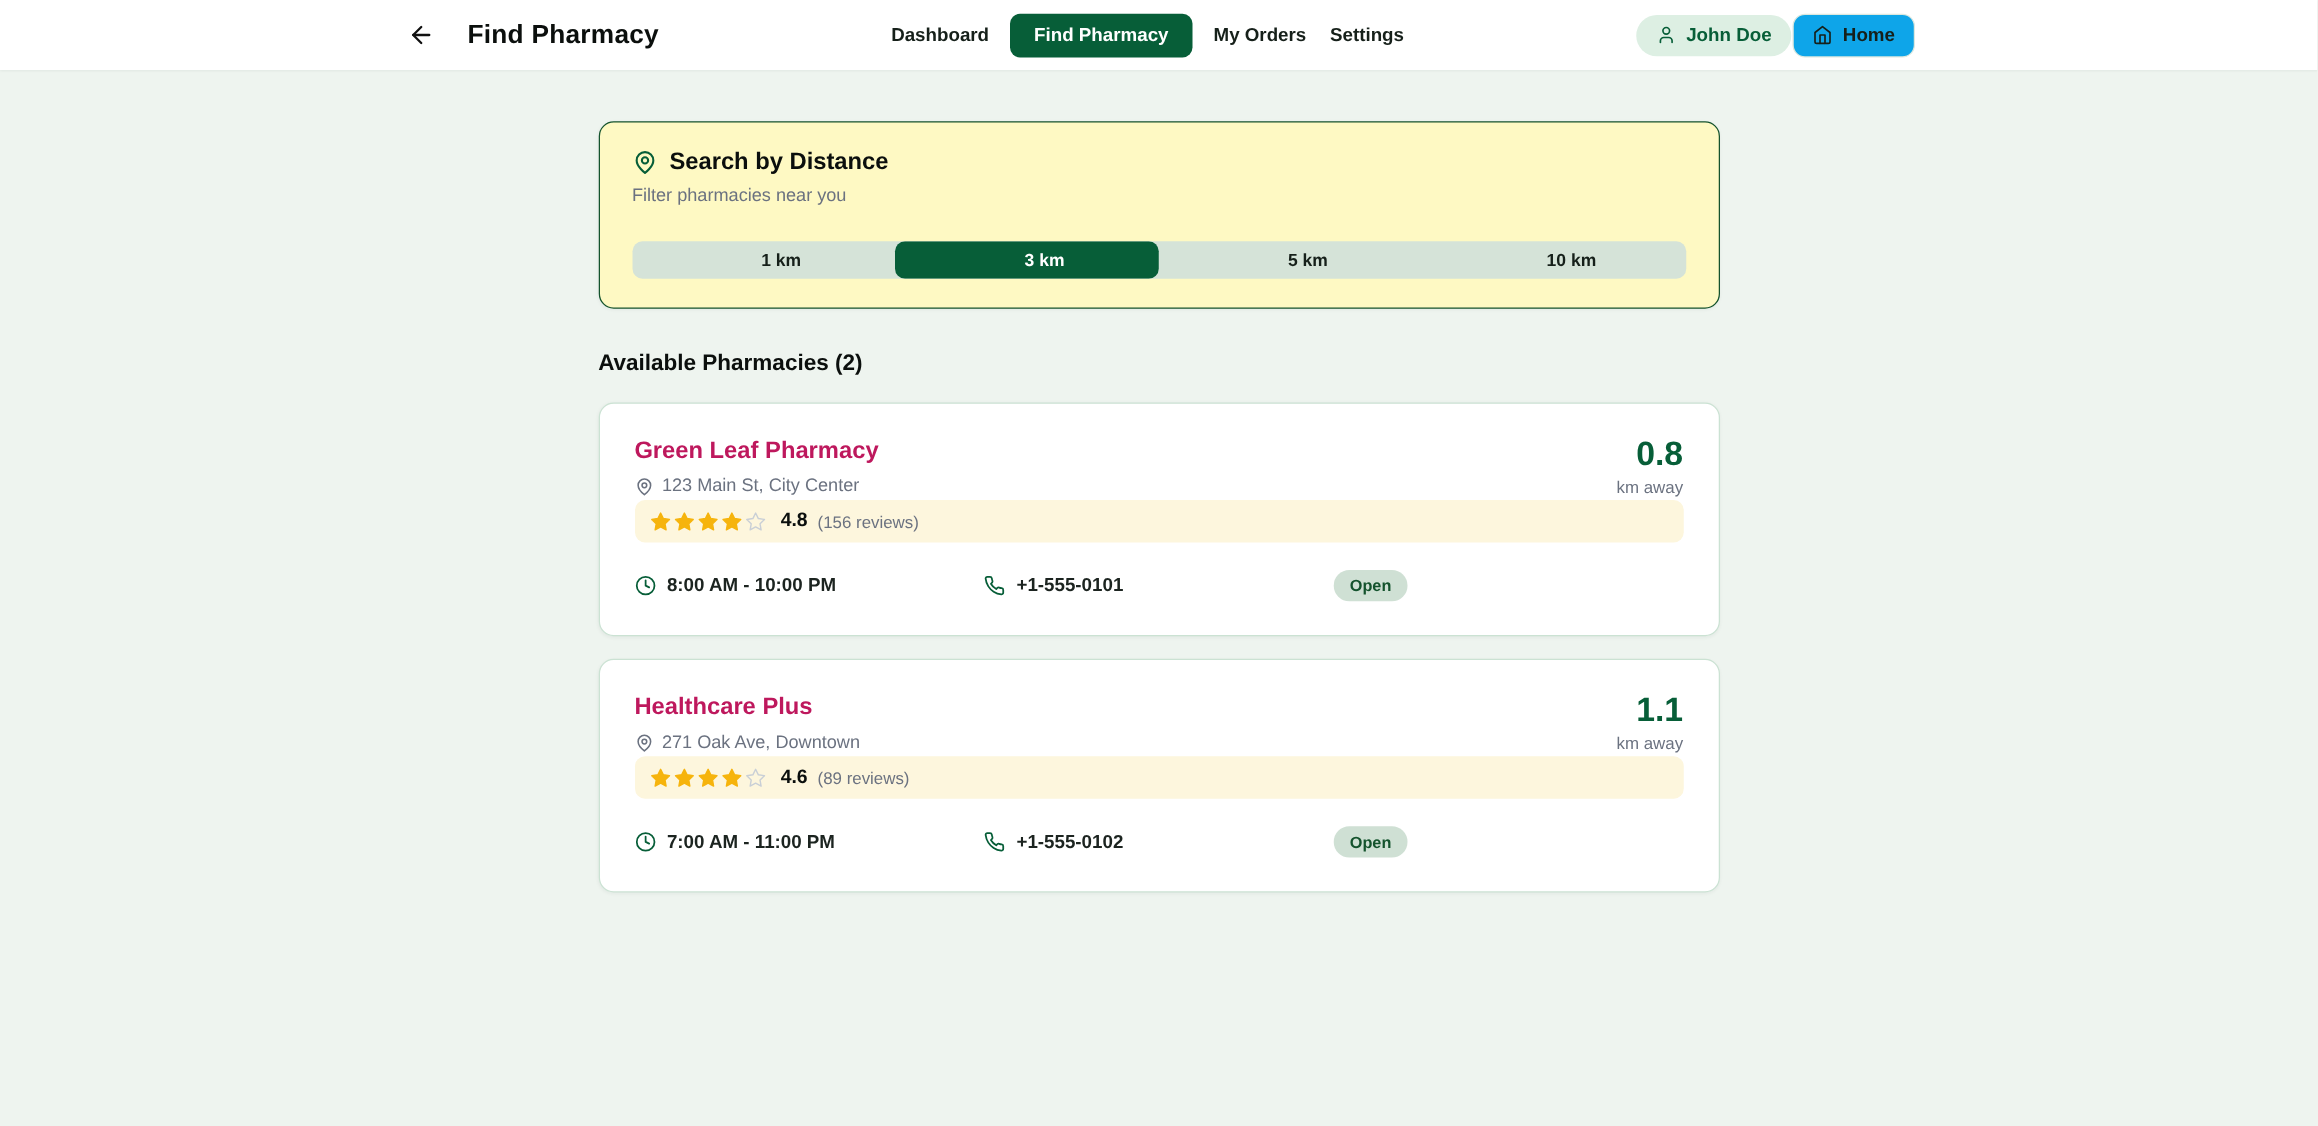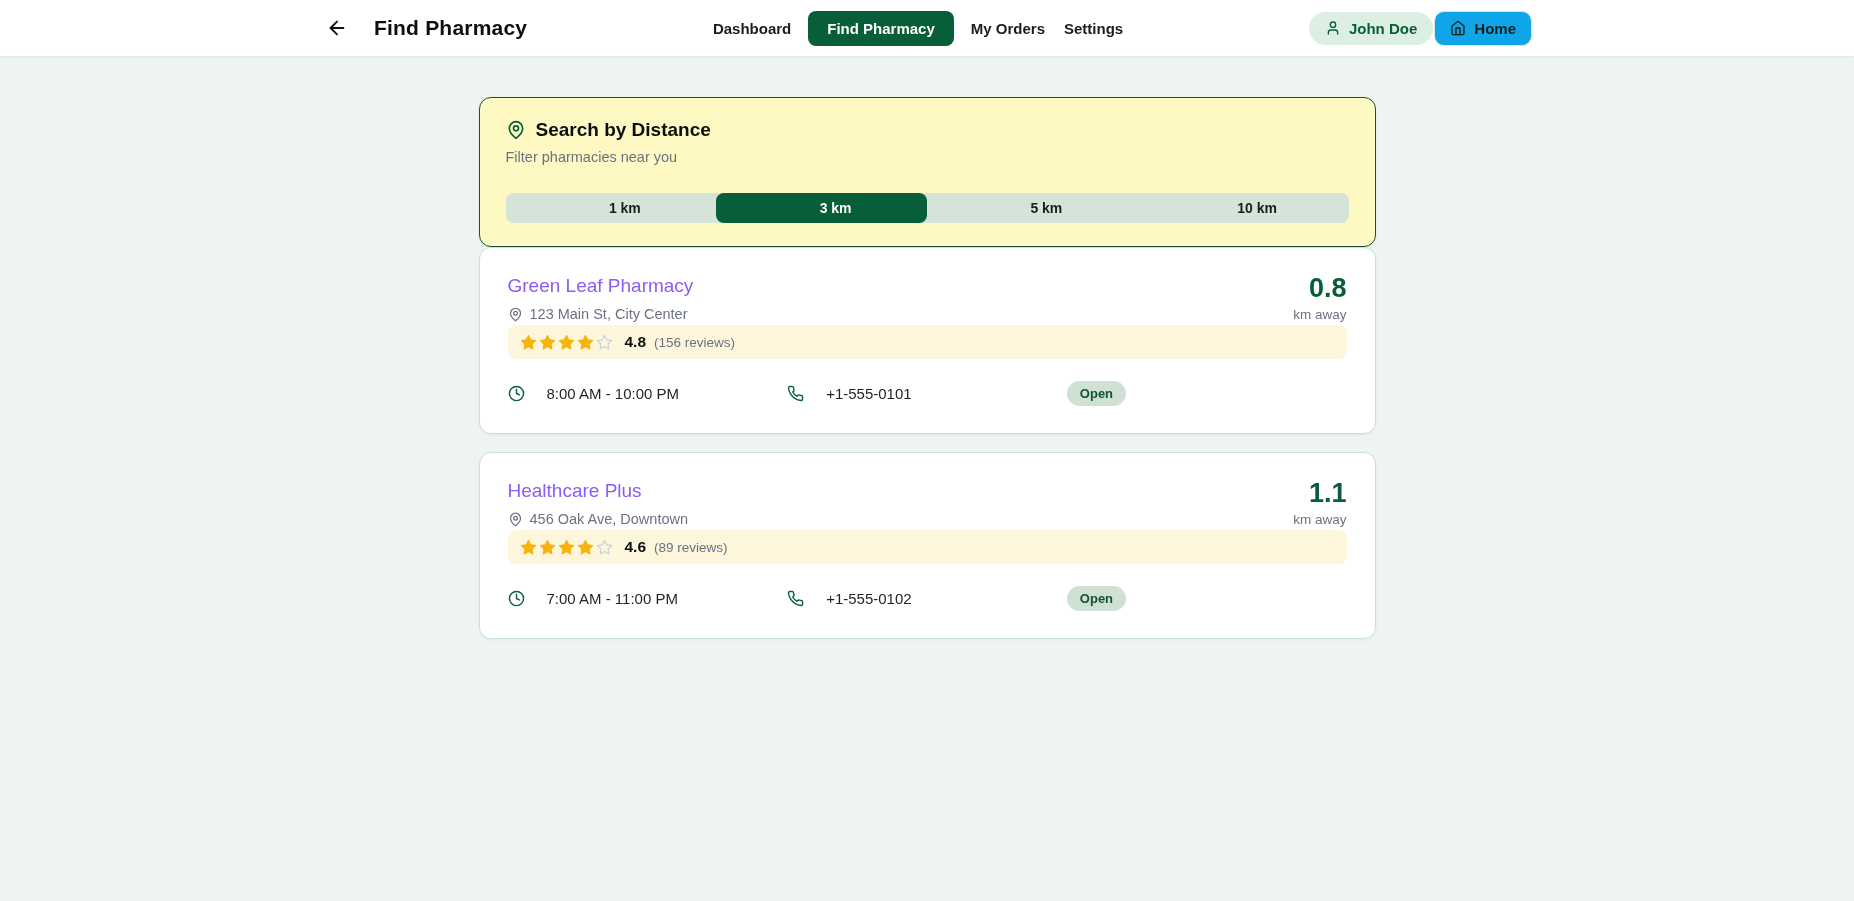--- a/index.html
+++ b/index.html
@@ -65,36 +65,36 @@
 
   .results-heading{font-size:18px;font-weight:700;color:#0b0f0d;margin:33px 0 21px;}
 
   
   .pharmacy-card{
     background:#fff;border:1px solid var(--card-border);border-radius:12px;
     padding:27px 28px;box-shadow:0 1px 3px rgba(20,40,30,.05);cursor:pointer;
     margin-bottom:18px;
   }
   .pc-top{display:flex;justify-content:space-between;align-items:flex-start;}
-  .pc-name{font-size:19px;font-weight:400;color:#8b5cf6;}
+  .pc-name{font-size:19px;font-weight:700;color:#be185d;}
   .pc-addr{display:flex;align-items:center;gap:7px;margin-top:9px;color:var(--gray);font-size:14.5px;}
   .pc-dist{text-align:right;}
   .dist-num{font-size:27px;font-weight:700;color:var(--accent);line-height:1;}
   .dist-unit{font-size:13.5px;color:var(--gray);margin-top:5px;}
 
   .rating-strip{
     background:var(--strip);border-radius:8px;margin-top:3px;
     display:flex;align-items:center;gap:6px;padding:8px 12px;
   }
   .stars{display:flex;align-items:center;gap:2px;margin-right:6px;}
   .rating-val{font-size:15.5px;font-weight:700;color:#0b0f0d;}
   .reviews{font-size:13.5px;color:var(--gray);margin-left:2px;}
 
   .info-row{display:grid;grid-template-columns:1fr 1fr 1fr;align-items:center;margin-top:22px;}
-  .info-item{display:flex;align-items:center;gap:22px;font-size:15px;color:#1c2420;}
+  .info-item{display:flex;align-items:center;gap:9px;font-size:15px;color:#1c2420;font-weight:bold;}
   .open-badge{
     display:inline-block;background:var(--badge-bg);color:#14532d;font-size:13px;
     font-weight:700;padding:5px 13px;border-radius:999px;justify-self:start;
   }
 </style>
 </head>
 <body>
 
 <header>
   <div class="h-left">
@@ -152,20 +152,21 @@
     </div>
     <p class="sc-sub">Filter pharmacies near you</p>
     <div class="segments">
       <button class="segment">1 km</button>
       <button class="segment active">3 km</button>
       <button class="segment">5 km</button>
       <button class="segment">10 km</button>
     </div>
   </section>
 
+  <h3 class="results-heading">Available Pharmacies (2)</h3>
 
   <article class="pharmacy-card">
     <div class="pc-top">
       <div>
         <h4 class="pc-name">Green Leaf Pharmacy</h4>
         <div class="pc-addr">
           <span>
             <svg width="15" height="15" viewBox="0 0 24 24" fill="none" stroke="currentColor" stroke-width="2" stroke-linecap="round" stroke-linejoin="round">
                 <path d="M20 10c0 6-8 12-8 12s-8-6-8-12a8 8 0 0 1 16 0Z"></path>
                 <circle cx="12" cy="10" r="3"></circle>
@@ -226,21 +227,21 @@
     <div class="pc-top">
       <div>
         <h4 class="pc-name">Healthcare Plus</h4>
         <div class="pc-addr">
           <span>
             <svg width="15" height="15" viewBox="0 0 24 24" fill="none" stroke="currentColor" stroke-width="2" stroke-linecap="round" stroke-linejoin="round">
                 <path d="M20 10c0 6-8 12-8 12s-8-6-8-12a8 8 0 0 1 16 0Z"></path>
                 <circle cx="12" cy="10" r="3"></circle>
               </svg>
           </span>
-          <span>456 Oak Ave, Downtown</span>
+          <span>271 Oak Ave, Downtown</span>
         </div>
       </div>
       <div class="pc-dist">
         <div class="dist-num">1.1</div>
         <div class="dist-unit">km away</div>
       </div>
     </div>
     <div class="rating-strip">
       <span class="stars">
           <svg width="17" height="17" viewBox="0 0 24 24" fill="#f6b40d" stroke="#f6b40d" stroke-width="1.6" stroke-linejoin="round">

